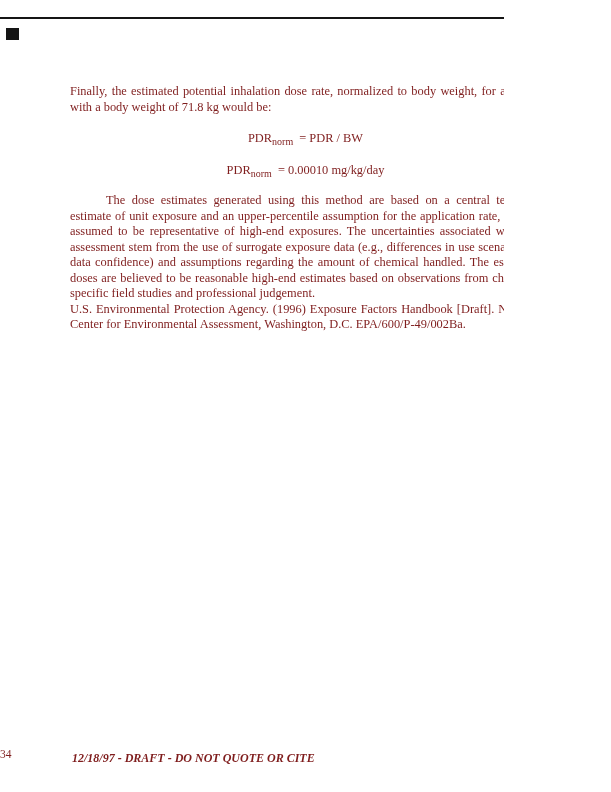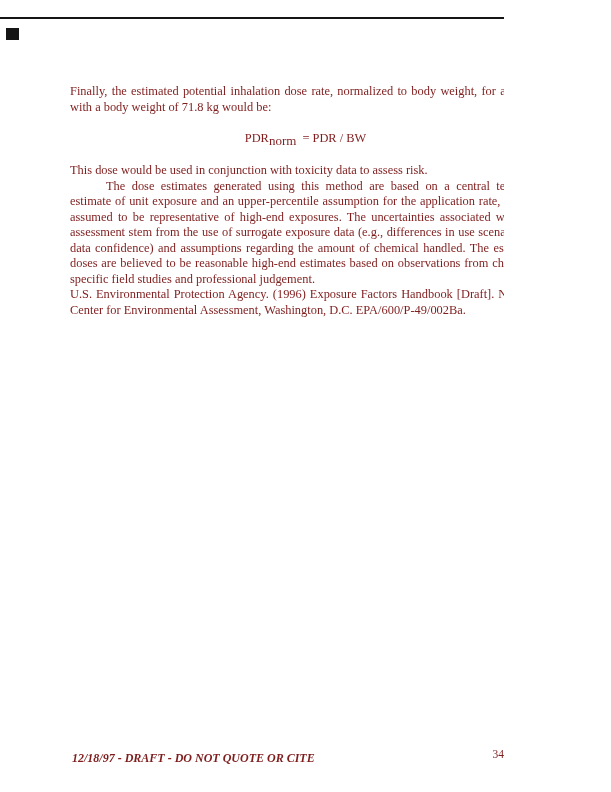--- a/index.html
+++ b/index.html
@@ -44,21 +44,21 @@
     line-height: 15.5px;
     margin: 0;
     text-align: justify;
   }
   .equation {
     text-align: center;
     font-size: 12.4px;
     margin: 16px 0 14px 0;
   }
   .eq-sub {
-    font-size: 13px;
+    font-size: 10px;
     vertical-align: -3px;
   }
   .eq-rhs {
     margin-left: 3px;
     font-family: Liberation Serif, serif;
   }
   .dose-line {
     margin-top: 16px;
   }
   h2.section-heading {
@@ -82,21 +82,21 @@
     bottom: 26px;
     font-size: 12px;
     font-style: italic;
     font-weight: bold;
   }
   .footer-pagenum {
     position: absolute;
     left: 0;
     right: 0;
     bottom: 32px;
-    text-align: right;
+    text-align: left;
     font-size: 11.5px;
   }
 </style>
 </head>
 <body>
 
 <div class="page">
 
   <div class="scan-top-line"></div>
   <div class="scan-blob"></div>
@@ -104,22 +104,25 @@
   <div class="content">
 
     <p class="body">Finally, the estimated potential inhalation dose rate, normalized to body weight, for an adult with a body weight of 71.8 kg would be:</p>
 
     <div class="equation">
       <span>PDR</span><span class="eq-sub">norm</span>
       <span class="eq-rhs">= PDR / BW</span>
     </div>
 
 
+    <div class="equation">
+      <span>PDR</span><span class="eq-sub">norm</span>
+      <span class="eq-rhs">= 0.00010 mg/kg/day</span>
+    </div>
 
-    <p class="body dose-line">This dose would be used in conjunction with toxicity data to assess risk.</p>
 
 
     <p class="body para-indent">The dose estimates generated using this method are based on a central tendency estimate of unit exposure and an upper-percentile assumption for the application rate, and are assumed to be representative of high-end exposures. The uncertainties associated with this assessment stem from the use of surrogate exposure data (e.g., differences in use scenario and data confidence) and assumptions regarding the amount of chemical handled. The estimated doses are believed to be reasonable high-end estimates based on observations from chemical-specific field studies and professional judgement.</p>
 
 
     <p class="body refs-paragraph">U.S. Environmental Protection Agency. (1996) Exposure Factors Handbook [Draft]. National Center for Environmental Assessment, Washington, D.C. EPA/600/P-49/002Ba.</p>
 
   </div>
 
   <div class="footer-draft">12/18/97 - DRAFT - DO NOT QUOTE OR CITE</div>

